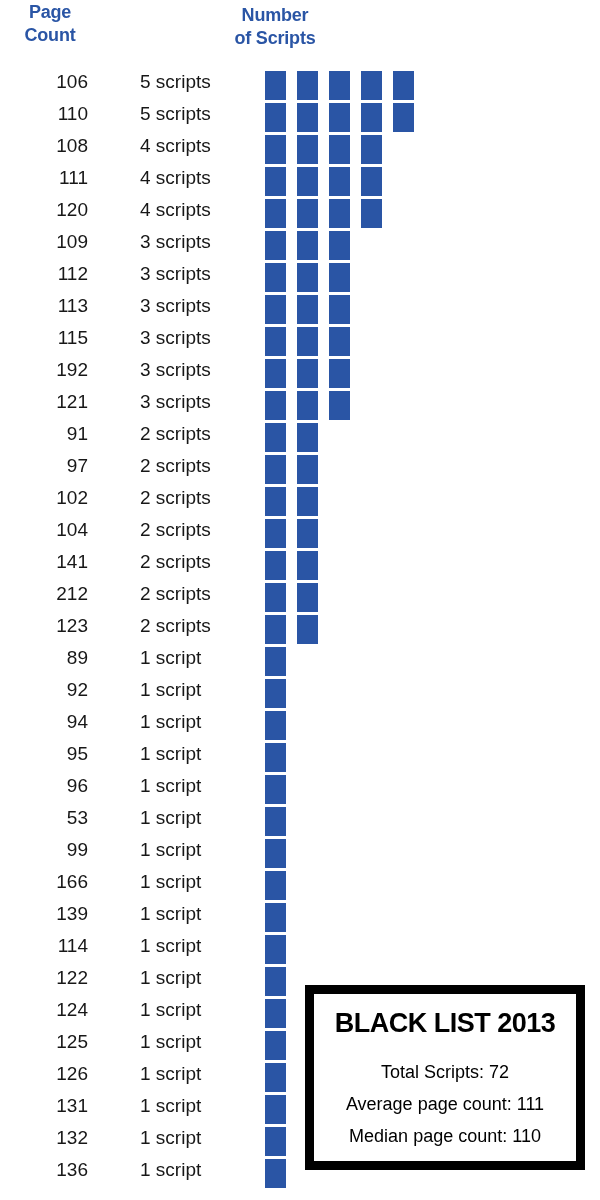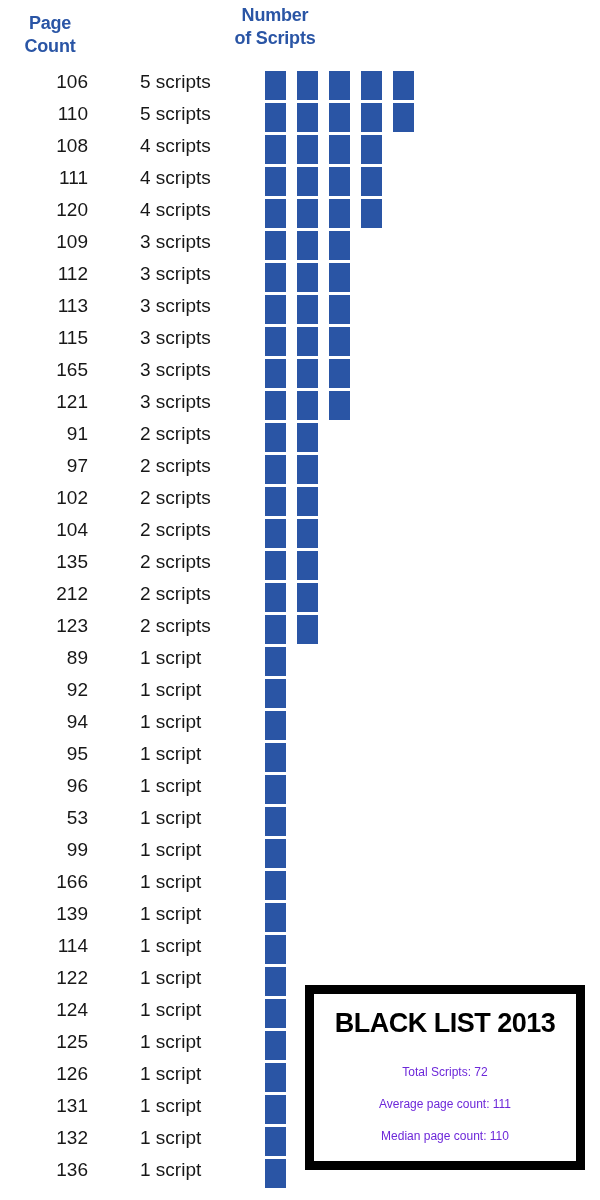--- a/index.html
+++ b/index.html
@@ -35,21 +35,21 @@
     color: #2a55a5;
     font-weight: bold;
     font-size: 18px;
     line-height: 23px;
     letter-spacing: -0.2px;
     text-align: center;
     white-space: pre-line;
   }
   .hdr-page {
     left: 0;
-    top: 12px;
+    top: 1px;
     width: 100px;
   }
   .hdr-scripts {
     left: 195px;
     top: 4px;
     width: 160px;
   }
 
   
   .rows {
@@ -124,22 +124,22 @@
     letter-spacing: -0.5px;
   }
   .info-lines {
     position: absolute;
     left: 0;
     top: 62px;
     width: 262px;
     text-align: center;
   }
   .info-line {
-    font-size: 12px;
-    color: #6d28d9;
+    font-size: 18px;
+    color: #000000;
     line-height: 32px;
     white-space: nowrap;
   }
 </style>
 </head>
 <body>
 
 <div class="chart-root">
 
   <div class="headers">
@@ -232,21 +232,21 @@
       <div class="row">
         <div class="row-pages">115</div>
         <div class="row-label">3 scripts</div>
         <div class="row-bars" style="width: 96px;">
           <div class="bar" style="left: 0px; background: rgb(42, 85, 165);"></div>
           <div class="bar" style="left: 32px; background: rgb(42, 85, 165);"></div>
           <div class="bar" style="left: 64px; background: rgb(42, 85, 165);"></div>
         </div>
       </div>
       <div class="row">
-        <div class="row-pages">165</div>
+        <div class="row-pages">192</div>
         <div class="row-label">3 scripts</div>
         <div class="row-bars" style="width: 96px;">
           <div class="bar" style="left: 0px; background: rgb(42, 85, 165);"></div>
           <div class="bar" style="left: 32px; background: rgb(42, 85, 165);"></div>
           <div class="bar" style="left: 64px; background: rgb(42, 85, 165);"></div>
         </div>
       </div>
       <div class="row">
         <div class="row-pages">121</div>
         <div class="row-label">3 scripts</div>
@@ -282,21 +282,21 @@
       </div>
       <div class="row">
         <div class="row-pages">104</div>
         <div class="row-label">2 scripts</div>
         <div class="row-bars" style="width: 64px;">
           <div class="bar" style="left: 0px; background: rgb(42, 85, 165);"></div>
           <div class="bar" style="left: 32px; background: rgb(42, 85, 165);"></div>
         </div>
       </div>
       <div class="row">
-        <div class="row-pages">135</div>
+        <div class="row-pages">141</div>
         <div class="row-label">2 scripts</div>
         <div class="row-bars" style="width: 64px;">
           <div class="bar" style="left: 0px; background: rgb(42, 85, 165);"></div>
           <div class="bar" style="left: 32px; background: rgb(42, 85, 165);"></div>
         </div>
       </div>
       <div class="row">
         <div class="row-pages">212</div>
         <div class="row-label">2 scripts</div>
         <div class="row-bars" style="width: 64px;">

